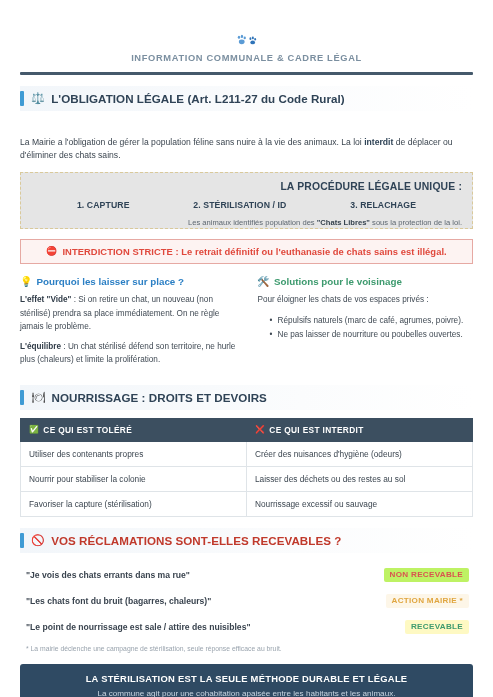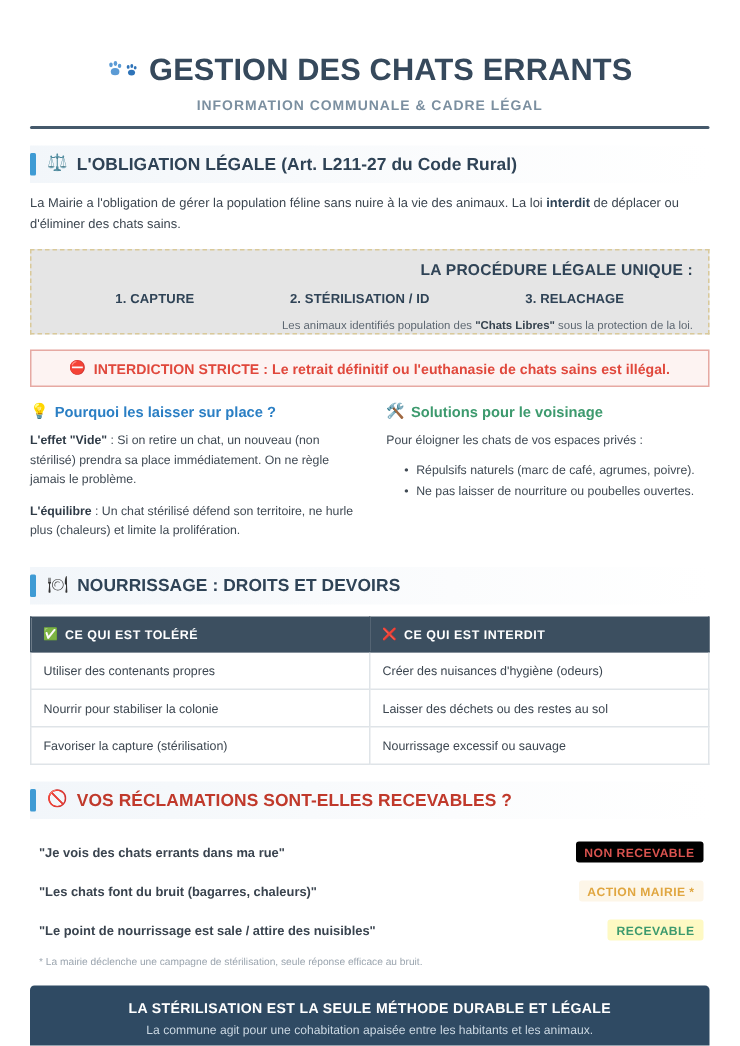--- a/index.html
+++ b/index.html
@@ -93,21 +93,21 @@
     color: #2f4356;
     letter-spacing: 0.05px;
   }
   .sec-title.red { color: #c0392b; }
 
   
   .para {
     font-size: 8.6px;
     line-height: 1.62;
     color: #3c4650;
-    margin: 7px 0 0 0;
+    margin: 25px 0 0 0;
   }
   .para b { color: #2f4356; }
 
   
   .proc-box {
     margin-top: 9px;
     border: 1px dashed #d9c99a;
     background: #e5e5e5;
     padding: 8px 10px 1px 10px;
     text-align: right;
@@ -251,21 +251,21 @@
     color: #3a444f;
   }
   .badge {
     font-size: 8.1px;
     font-weight: bold;
     letter-spacing: 0.3px;
     padding: 2.5px 6px;
     border-radius: 2px;
     white-space: nowrap;
   }
-  .badge.red   { color: #d9534f; background: #000000; }
+  .badge.red   { color: #d9534f; background: #bef264; }
   .badge.amber { color: #e0a640; background: #fdf6e8; }
   .badge.green { color: #3d9a6e; background: #fef9c3; }
   .foot-note {
     font-size: 6.8px;
     color: #9aa4ae;
     margin-top: 5px;
     padding-left: 6px;
   }
 
   
@@ -303,21 +303,20 @@
           <ellipse cx="19" cy="8.5" rx="2.5" ry="3.2" fill="#5b9bd5"></ellipse>
           <ellipse cx="12.5" cy="17" rx="6.3" ry="5.2" fill="#5b9bd5"></ellipse>
         </svg>
         <svg class="paw" width="9" height="9" viewBox="0 0 24 24" aria-hidden="true">
           <ellipse cx="6.5" cy="7" rx="2.6" ry="3.4" fill="#2e73b8"></ellipse>
           <ellipse cx="13" cy="5.2" rx="2.6" ry="3.6" fill="#2e73b8"></ellipse>
           <ellipse cx="19" cy="8.5" rx="2.5" ry="3.2" fill="#2e73b8"></ellipse>
           <ellipse cx="12.5" cy="17" rx="6.3" ry="5.2" fill="#2e73b8"></ellipse>
         </svg>
       </span>
-      <div class="header-title">GESTION DES CHATS ERRANTS</div>
     </div>
     <div class="header-sub">INFORMATION COMMUNALE &amp; CADRE LÉGAL</div>
     <div class="header-rule"></div>
   </div>
 
   <div class="sec-head">
     <span class="sec-bar"></span>
     <span class="sec-icon">⚖️</span>
     <span class="sec-title">L'OBLIGATION LÉGALE (Art. L211-27 du Code Rural)</span>
   </div>

